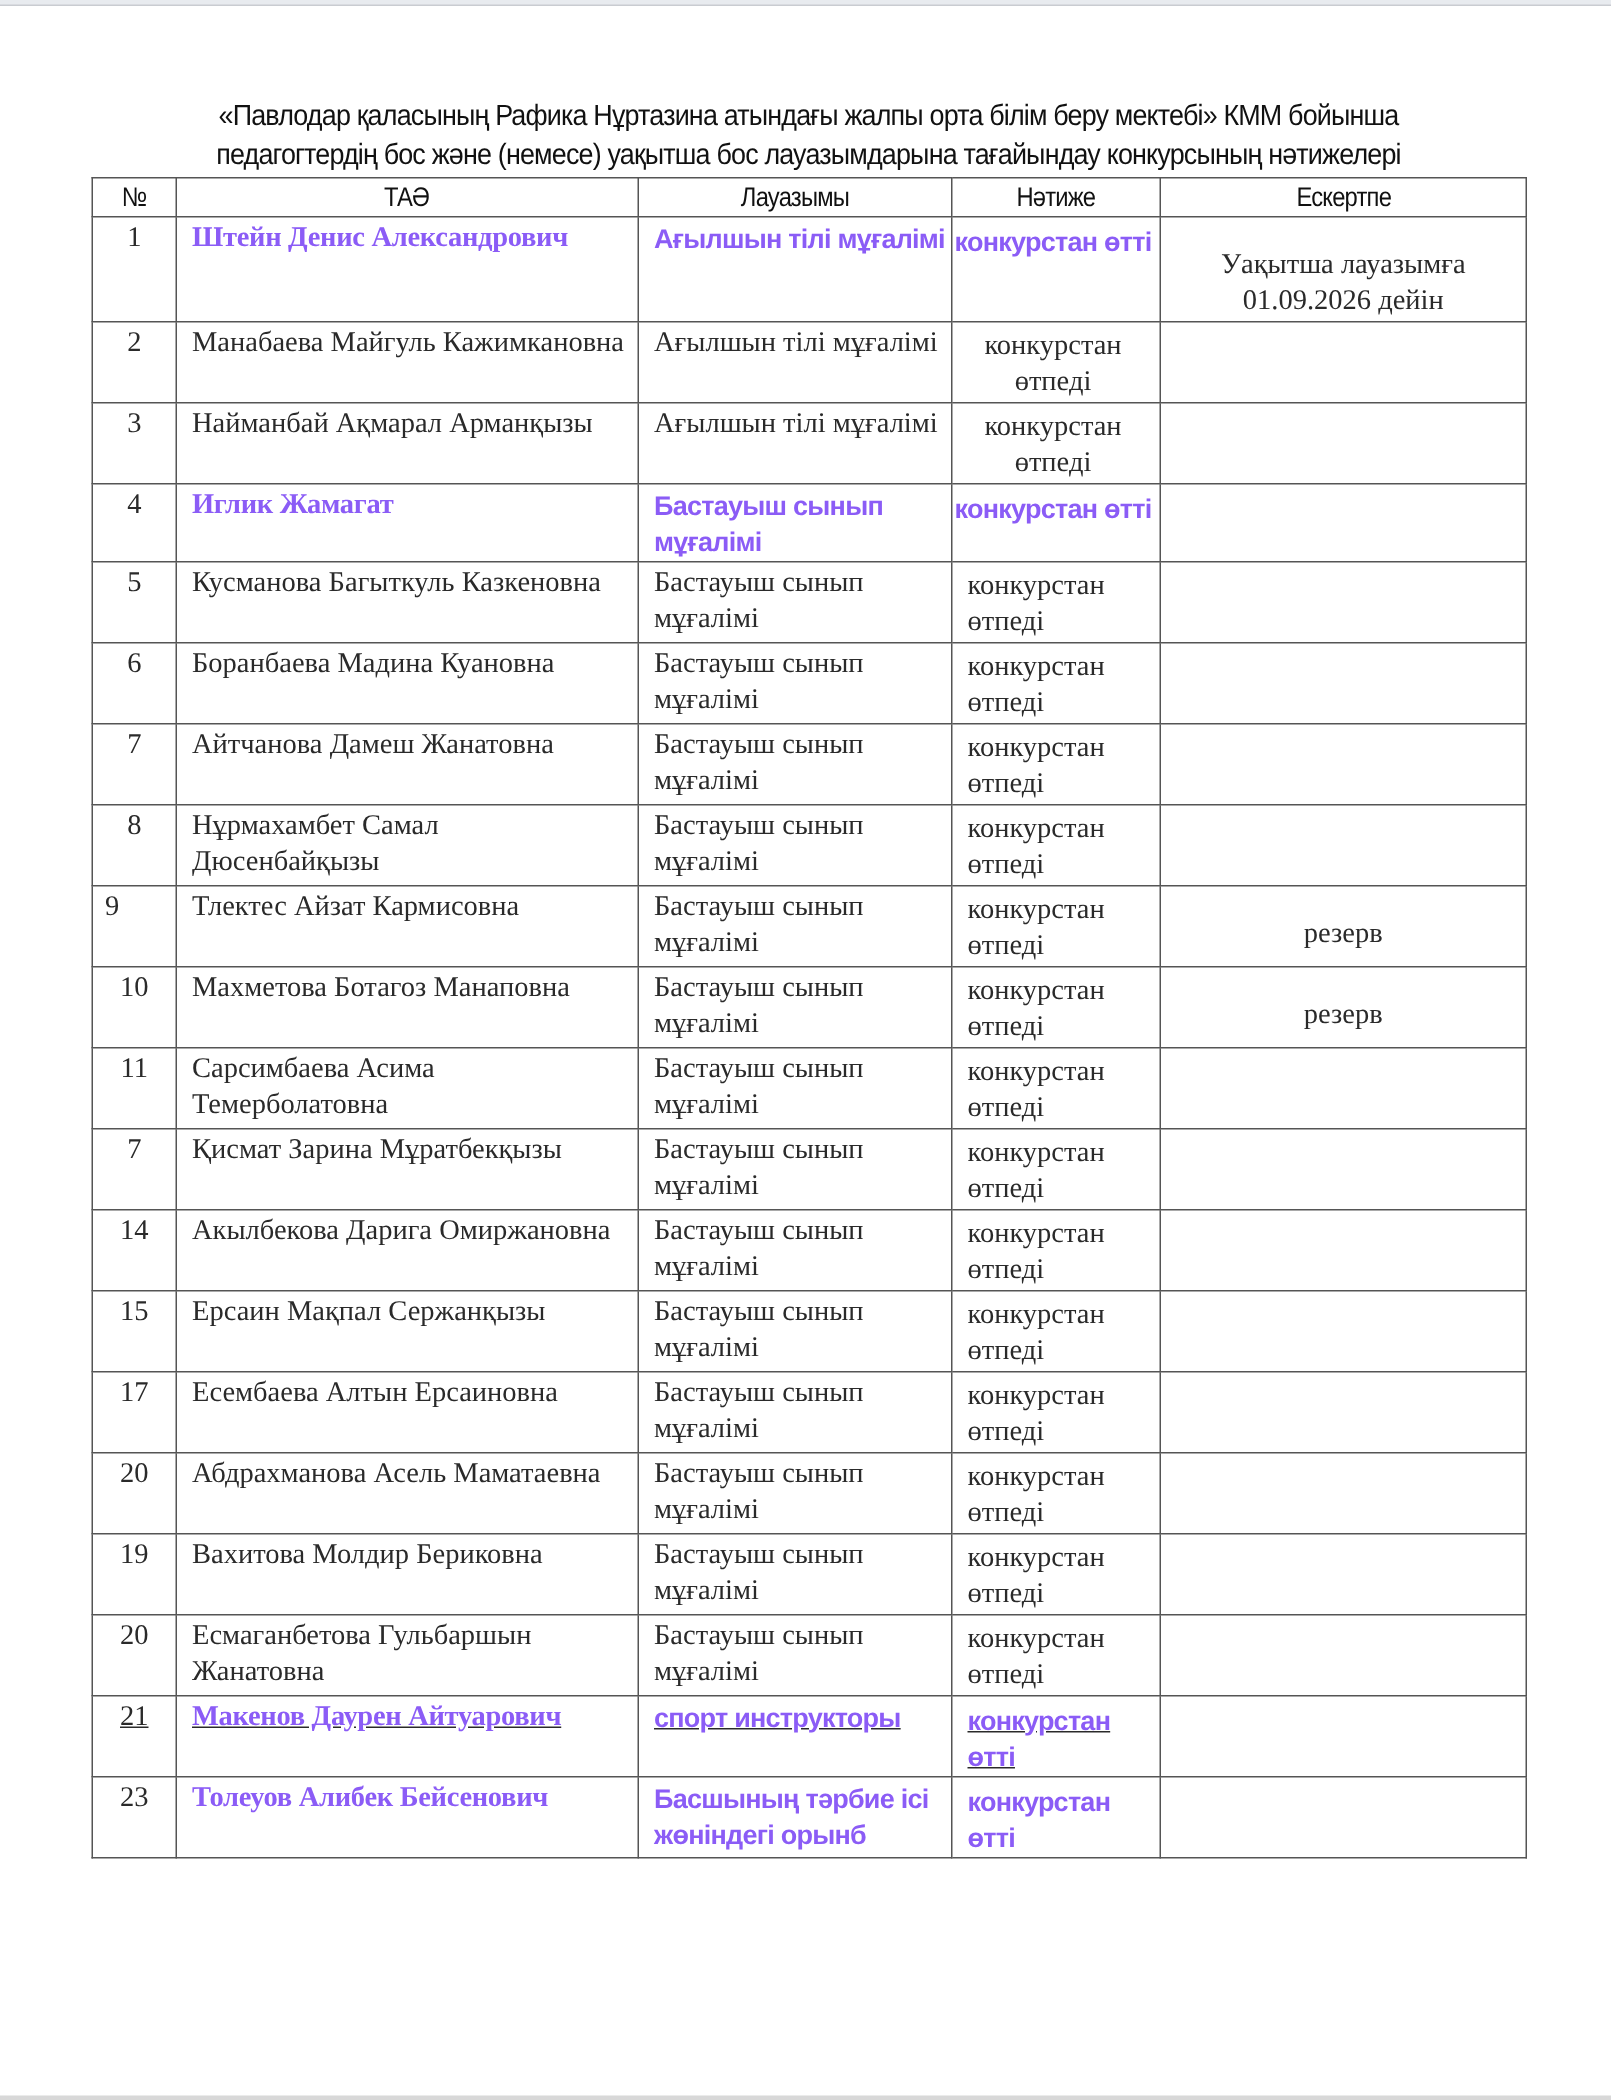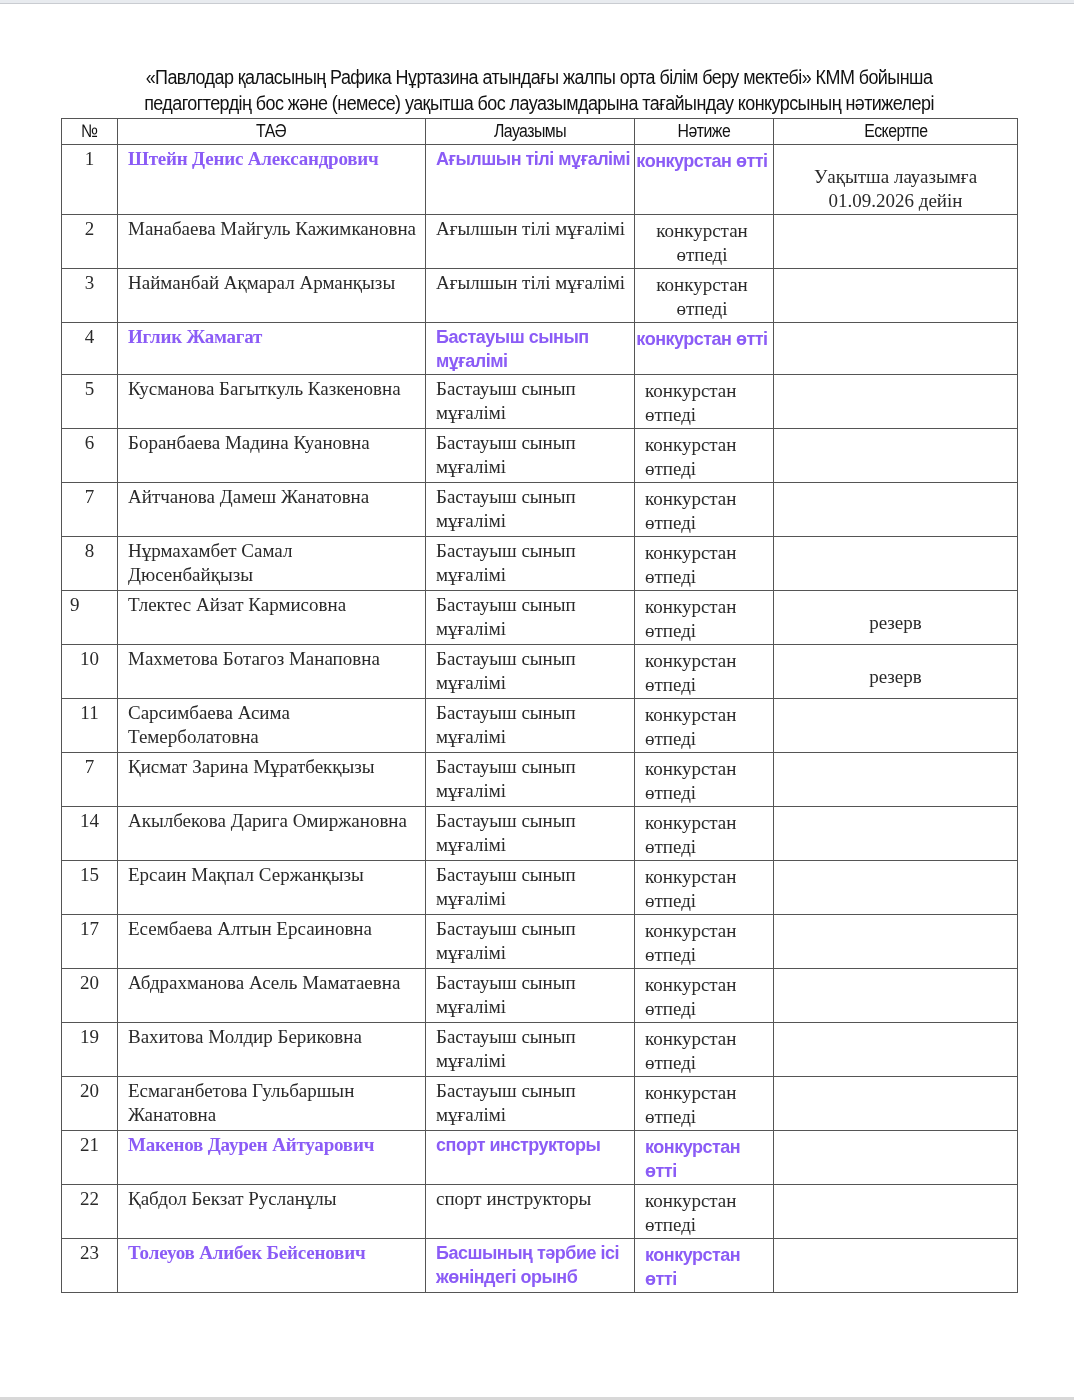--- a/index.html
+++ b/index.html
@@ -191,32 +191,25 @@
         <td class="res">конкурстан өтпеді</td>
         <td class="note"></td>
       </tr>
       <tr style="height: 48px;">
         <td class="num">20</td>
         <td class="name">Есмаганбетова Гульбаршын Жанатовна</td>
         <td class="pos">Бастауыш сынып мұғалімі</td>
         <td class="res">конкурстан өтпеді</td>
         <td class="note"></td>
       </tr>
-      <tr class="bold" style="height: 50px;">
+      <tr class="bold" style="height: 50px; text-decoration: underline;">
         <td class="num">21</td>
         <td class="name bold-cell">Макенов Даурен Айтуарович</td>
         <td class="pos bold-cell">спорт инструкторы</td>
         <td class="res bold-cell">конкурстан өтті</td>
-        <td class="note"></td>
-      </tr>
-      <tr style="height: 50px;">
-        <td class="num">22</td>
-        <td class="name">Қабдол Бекзат Русланұлы</td>
-        <td class="pos">спорт инструкторы</td>
-        <td class="res">конкурстан өтпеді</td>
         <td class="note"></td>
       </tr>
       <tr class="bold" style="height: 48px;">
         <td class="num">23</td>
         <td class="name bold-cell">Толеуов Алибек Бейсенович</td>
         <td class="pos bold-cell">Басшының тәрбие ісі жөніндегі орынб</td>
         <td class="res bold-cell">конкурстан өтті</td>
         <td class="note"></td>
       </tr>
     </tbody>

